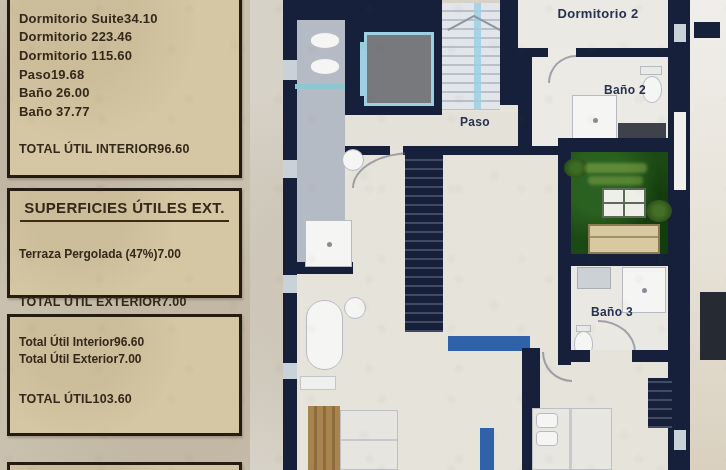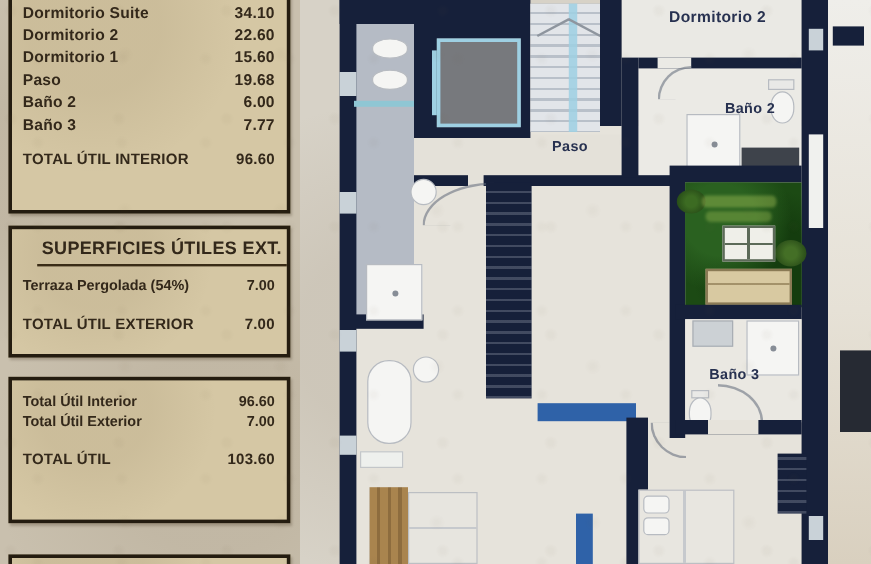--- a/index.html
+++ b/index.html
@@ -17,26 +17,26 @@
   #panel{position:absolute;left:0;top:0;width:256px;height:470px;
     background:
       radial-gradient(circle at 20% 30%, rgba(120,100,70,.10) 0 18%, transparent 40%),
       radial-gradient(circle at 70% 80%, rgba(120,100,70,.09) 0 20%, transparent 45%),
       var(--panel-bg);}
   .box{position:absolute;left:7px;width:235px;border:3px solid var(--box-border);
     background:
       radial-gradient(circle at 30% 20%, rgba(90,70,40,.08) 0 25%, transparent 55%),
       var(--box-bg);
     color:var(--ink);box-shadow:1px 2px 2px rgba(60,45,25,.25);}
-  .rowline{display:flex;justify-content:space-between;align-items:center;
-    padding:0 10px 0 9px;font-weight:bold;}
+  .rowline{display:flex;align-items:center;
+    padding:16px 10px 0 9px;font-weight:bold;}
   .rows .rowline{height:18.6px;font-size:13px;letter-spacing:.2px;}
   .rowline .val{font-size:13px;}
   .totline{font-size:12.5px;letter-spacing:.2px;}
-  .hdr{display:block;text-align:right;font-weight:bold;font-size:15px;
+  .hdr{display:block;text-align:center;font-weight:bold;font-size:15px;
     letter-spacing:.3px;padding-top:8px;}
   .hdr span{display:inline-block;border-bottom:2.5px solid #3a2c16;padding:0 4px 4px 4px;}
   .small-row{font-size:12px;}
   
   #plan{position:absolute;left:250px;top:0;width:476px;height:470px;
     background:
       radial-gradient(circle at 15% 60%, rgba(135,115,85,.12) 0 15%, transparent 40%),
       radial-gradient(circle at 60% 90%, rgba(135,115,85,.10) 0 18%, transparent 42%),
       var(--plan-bg);}
   .wall{background:var(--wall);}
@@ -64,21 +64,21 @@
   <div id="panel">
 
     <section class="box" style="top:-18px;height:196px;padding-top:16px;">
       <div class="rows">
         <div class="rowline">
           <span>Dormitorio Suite</span>
           <span class="val">34.10</span>
         </div>
         <div class="rowline">
           <span>Dormitorio 2</span>
-          <span class="val">22.60</span>
+          <span class="val">23.46</span>
         </div>
         <div class="rowline">
           <span>Dormitorio 1</span>
           <span class="val">15.60</span>
         </div>
         <div class="rowline">
           <span>Paso</span>
           <span class="val">19.68</span>
         </div>
         <div class="rowline">
@@ -94,21 +94,21 @@
         <span>TOTAL ÚTIL INTERIOR</span>
         <span>96.60</span>
       </div>
     </section>
 
     <section class="box" style="top:188px;height:110px;">
       <h3 class="hdr">
         <span>SUPERFICIES ÚTILES EXT.</span>
       </h3>
       <div class="rowline small-row" style="margin-top:9px;">
-        <span>Terraza Pergolada (54%)</span>
+        <span>Terraza Pergolada (47%)</span>
         <span>7.00</span>
       </div>
       <div class="rowline totline" style="margin-top:18px;">
         <span>TOTAL ÚTIL EXTERIOR</span>
         <span>7.00</span>
       </div>
     </section>
 
     <section class="box" style="top:314px;height:122px;">
       <div class="rowline small-row" style="margin-top:8px;height:17px;">

